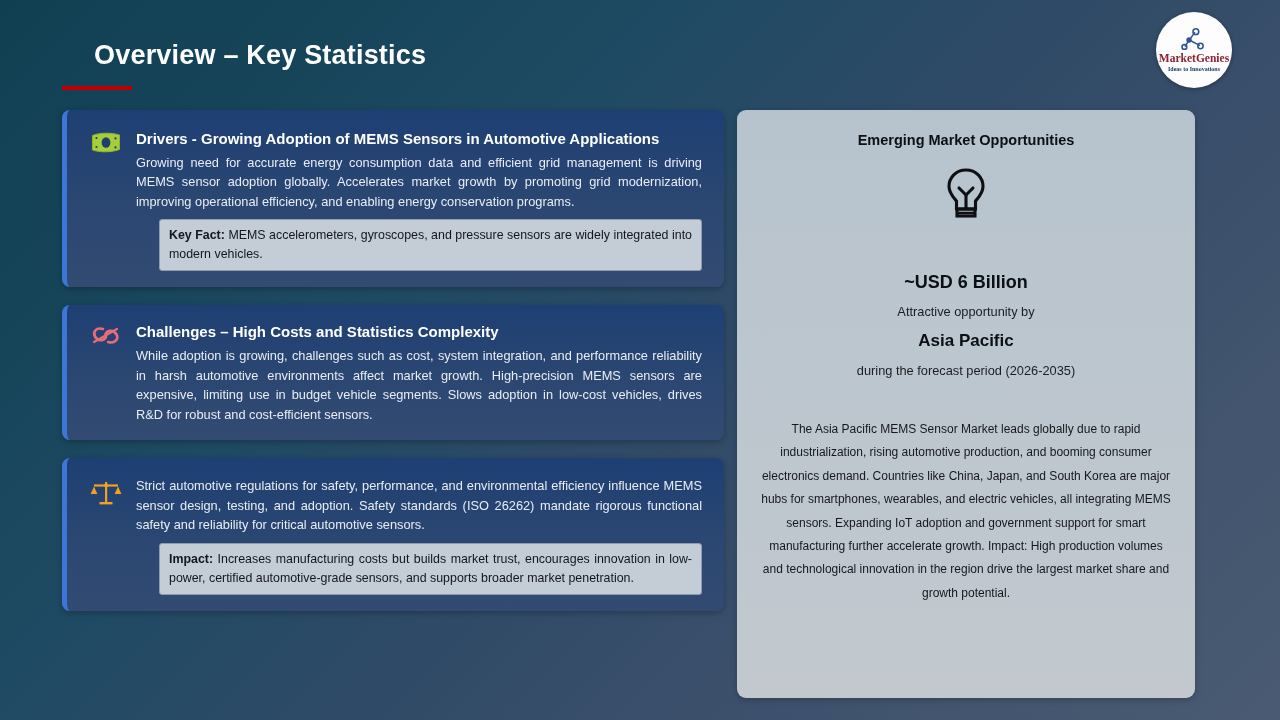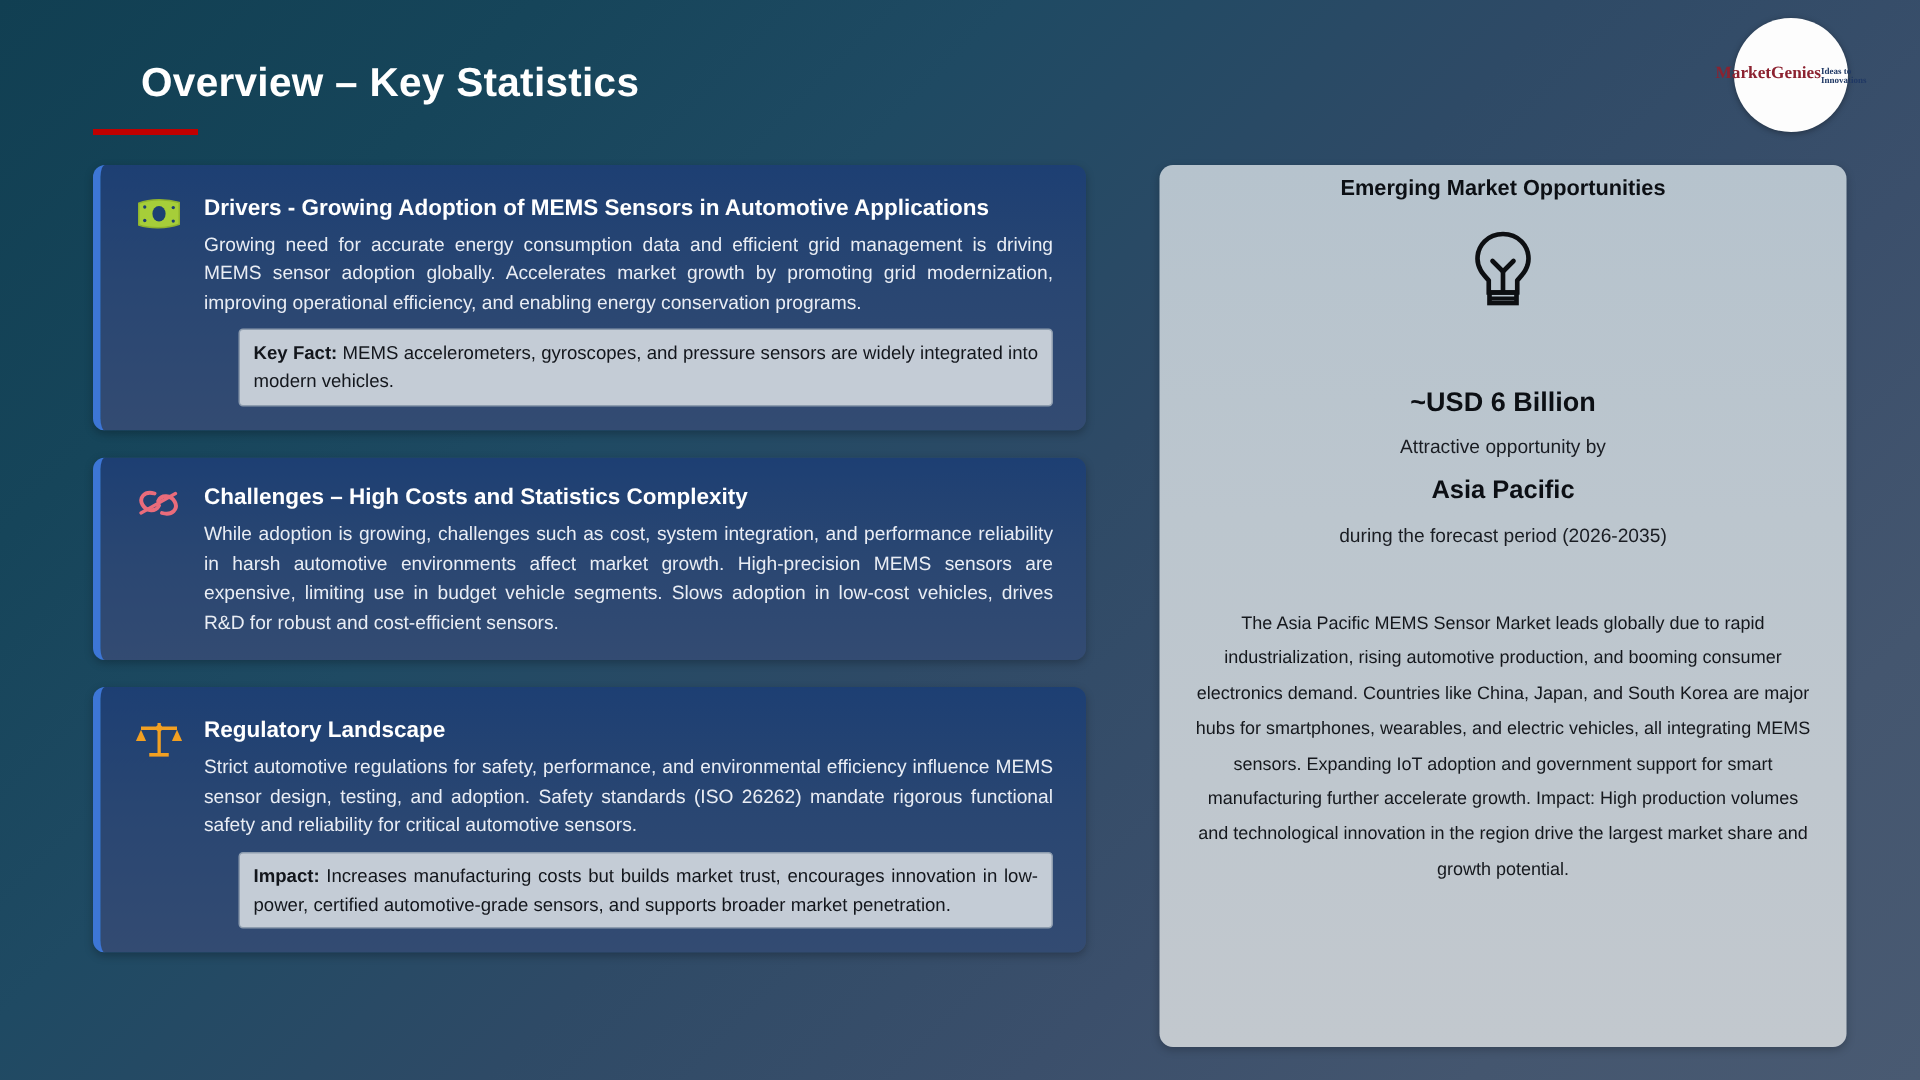--- a/index.html
+++ b/index.html
@@ -22,21 +22,21 @@
   .title-rule {
     position:absolute; left:62px; top:86px;
     width:70px; height:4px; background:#c00000;
   }
 
   
   .logo {
     position:absolute; right:48px; top:12px;
     width:76px; height:76px; border-radius:50%;
     background:#fdfdfd;
-    display:flex; flex-direction:row;
+    display:flex; flex-direction:column;
     align-items:center; justify-content:center;
     box-shadow:0 1px 4px rgba(0,0,0,.35);
   }
   .logo-mark { width:26px; height:24px; margin-bottom:1px; }
   .logo-name {
     font-family:"Liberation Serif", serif;
     font-size:11.5px; font-weight:bold; color:#8c2230; line-height:1;
   }
   .logo-tag {
     font-family:"Liberation Serif", serif;
@@ -83,26 +83,26 @@
   }
   .callout b { font-weight:bold; }
 
   
   .card-1 { padding-top:18px; padding-bottom:16px; }
   .card-2 { padding-top:16px; padding-bottom:16px; }
   .card-3 { padding-top:18px; padding-bottom:16px; }
 
   
   .right-panel {
-    position:absolute; left:773px; top:110px;
+    position:absolute; left:737px; top:110px;
     width:458px; height:588px;
     background:linear-gradient(180deg, #b6c3cd 0%, #bcc6ce 40%, #c2c8ce 100%);
     border-radius:9px;
     box-shadow:0 2px 6px rgba(0,0,0,.22);
-    padding:4px 18px;
+    padding:18px 18px;
     text-align:center;
   }
   .rp-title {
     font-size:14.5px; font-weight:bold; color:#0c0f14;
     margin-top:4px;
   }
   .rp-bulb { margin:18px 0 8px 0; display:flex; justify-content:center; }
   .rp-value {
     font-size:18px; font-weight:bold; color:#0c0f14;
     margin-top:50px;
@@ -180,21 +180,20 @@
       <svg width="32" height="28" viewBox="0 0 32 28">
         <rect x="15" y="4" width="2.2" height="21" fill="#f2a022"></rect>
         <rect x="9.5" y="24" width="13" height="2.4" fill="#f2a022"></rect>
         <line x1="4" y1="7.5" x2="28" y2="7.5" stroke="#f2a022" stroke-width="2.2"></line>
         <circle cx="16.1" cy="7.5" r="2.1" fill="#f2a022"></circle>
         <path d="M4 8.5 L0.6 16 L7.4 16 Z" fill="#f2a022"></path>
         <path d="M28 8.5 L24.6 16 L31.4 16 Z" fill="#f2a022"></path>
       </svg>
     </div>
     <div class="card-body">
-      <div class="card-title">Regulatory Landscape</div>
       <div class="card-text">Strict automotive regulations for safety, performance, and environmental efficiency influence MEMS sensor design, testing, and adoption. Safety standards (ISO 26262) mandate rigorous functional safety and reliability for critical automotive sensors.</div>
       <div class="callout">
         <b>Impact:</b><span> Increases manufacturing costs but builds market trust, encourages innovation in low-power, certified automotive-grade sensors, and supports broader market penetration.</span>
       </div>
     </div>
   </div>
 
 </div>
 
 <div class="right-panel">

